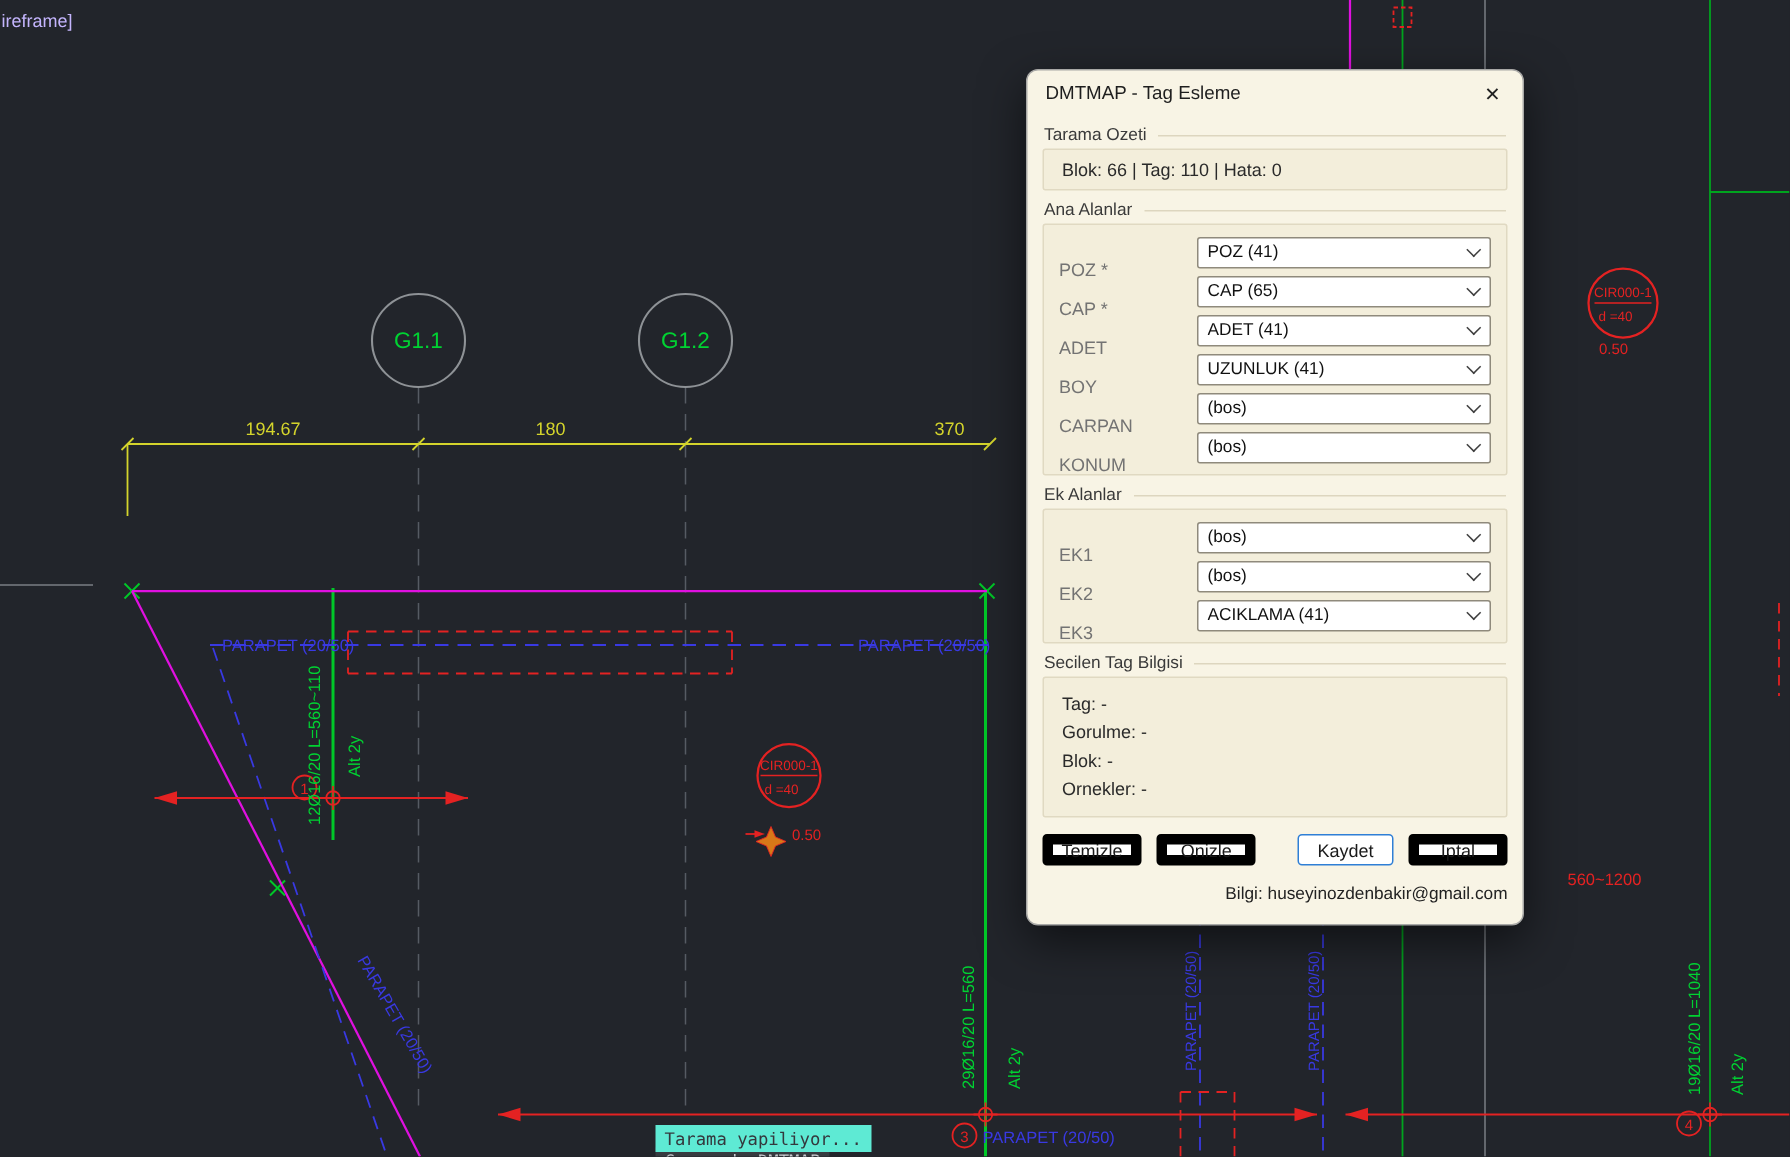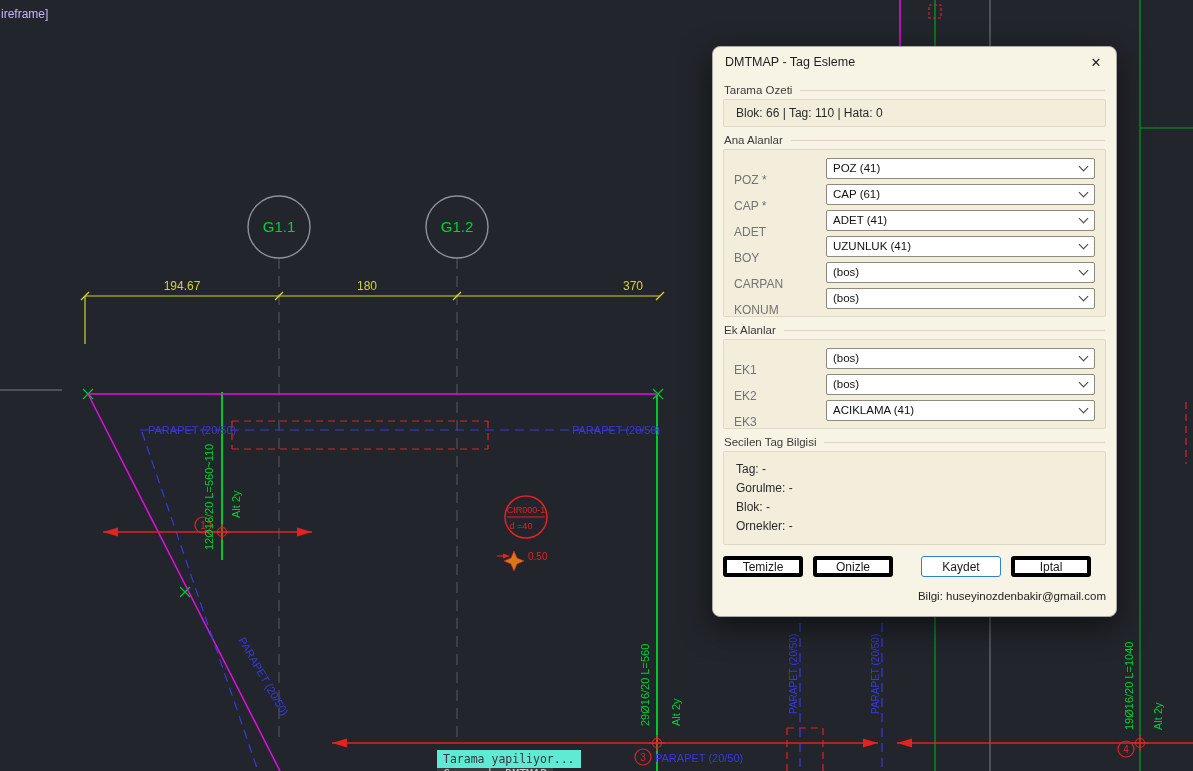--- a/index.html
+++ b/index.html
@@ -26,21 +26,21 @@
   }
   .cmd2 {
     position:absolute; left:437px; top:750px;
     background:#5eead4; color:#34383d;
     font-family:"DejaVu Sans Mono", monospace; font-size:11.5px;
     padding:2px 6px; white-space:nowrap;
   }
 
   
   .dialog {
-    position:absolute; left:712px; top:46px; width:405px; height:571px;
+    position:absolute; left:684px; top:46px; width:332px; height:571px;
     background:#f8f4e5; border:1px solid #a8a8a6; border-radius:8px;
     box-shadow:0 10px 30px rgba(0,0,0,0.55);
     color:#1e1e1e; box-sizing:border-box;
   }
   .dialog * { box-sizing:border-box; }
   .dlg-titlebar { display:flex; align-items:center; height:30px; padding:0 8px 0 12px; }
   .dlg-title { font-size:12.5px; color:#1e1e1e; }
   .dlg-close {
     margin-left:auto; width:24px; height:22px;
     display:flex; align-items:center; justify-content:center;
@@ -71,21 +71,21 @@
     width:7px; height:7px; flex:0 0 auto;
     border-right:1.4px solid #3f3f3f; border-bottom:1.4px solid #3f3f3f;
     transform:rotate(45deg); margin-top:-4px;
   }
 
   .selinfo { padding:8px 12px; font-size:12px; line-height:19px; color:#2a2a2a; }
   .selinfo div { white-space:nowrap; }
 
   .btnrow { display:flex; gap:10px; margin-top:11px; }
   .btn {
-    width:80px; height:21px; background:#ffffff; border:4px solid #000000; border-radius:3px;
+    width:80px; height:21px; background:#ffffff; border:7px solid #000000; border-radius:3px;
     font-size:12px; color:#1a1a1a; display:flex; align-items:center; justify-content:center;
     font-family:"Liberation Sans", sans-serif;
   }
   .btn.primary { border:1.6px solid #2f7fd6; margin-left:18px; }
 
   .dlg-footer { text-align:right; font-size:11.5px; color:#222; margin-top:13px; }
 </style>
 </head>
 <body>
 
@@ -268,21 +268,21 @@
         <div class="frow">
           <span class="flabel">POZ *</span>
           <div class="combo">
             <span class="combo-value">POZ (41)</span>
             <span class="chev"></span>
           </div>
         </div>
         <div class="frow">
           <span class="flabel">CAP *</span>
           <div class="combo">
-            <span class="combo-value">CAP (61)</span>
+            <span class="combo-value">CAP (65)</span>
             <span class="chev"></span>
           </div>
         </div>
         <div class="frow">
           <span class="flabel">ADET</span>
           <div class="combo">
             <span class="combo-value">ADET (41)</span>
             <span class="chev"></span>
           </div>
         </div>

